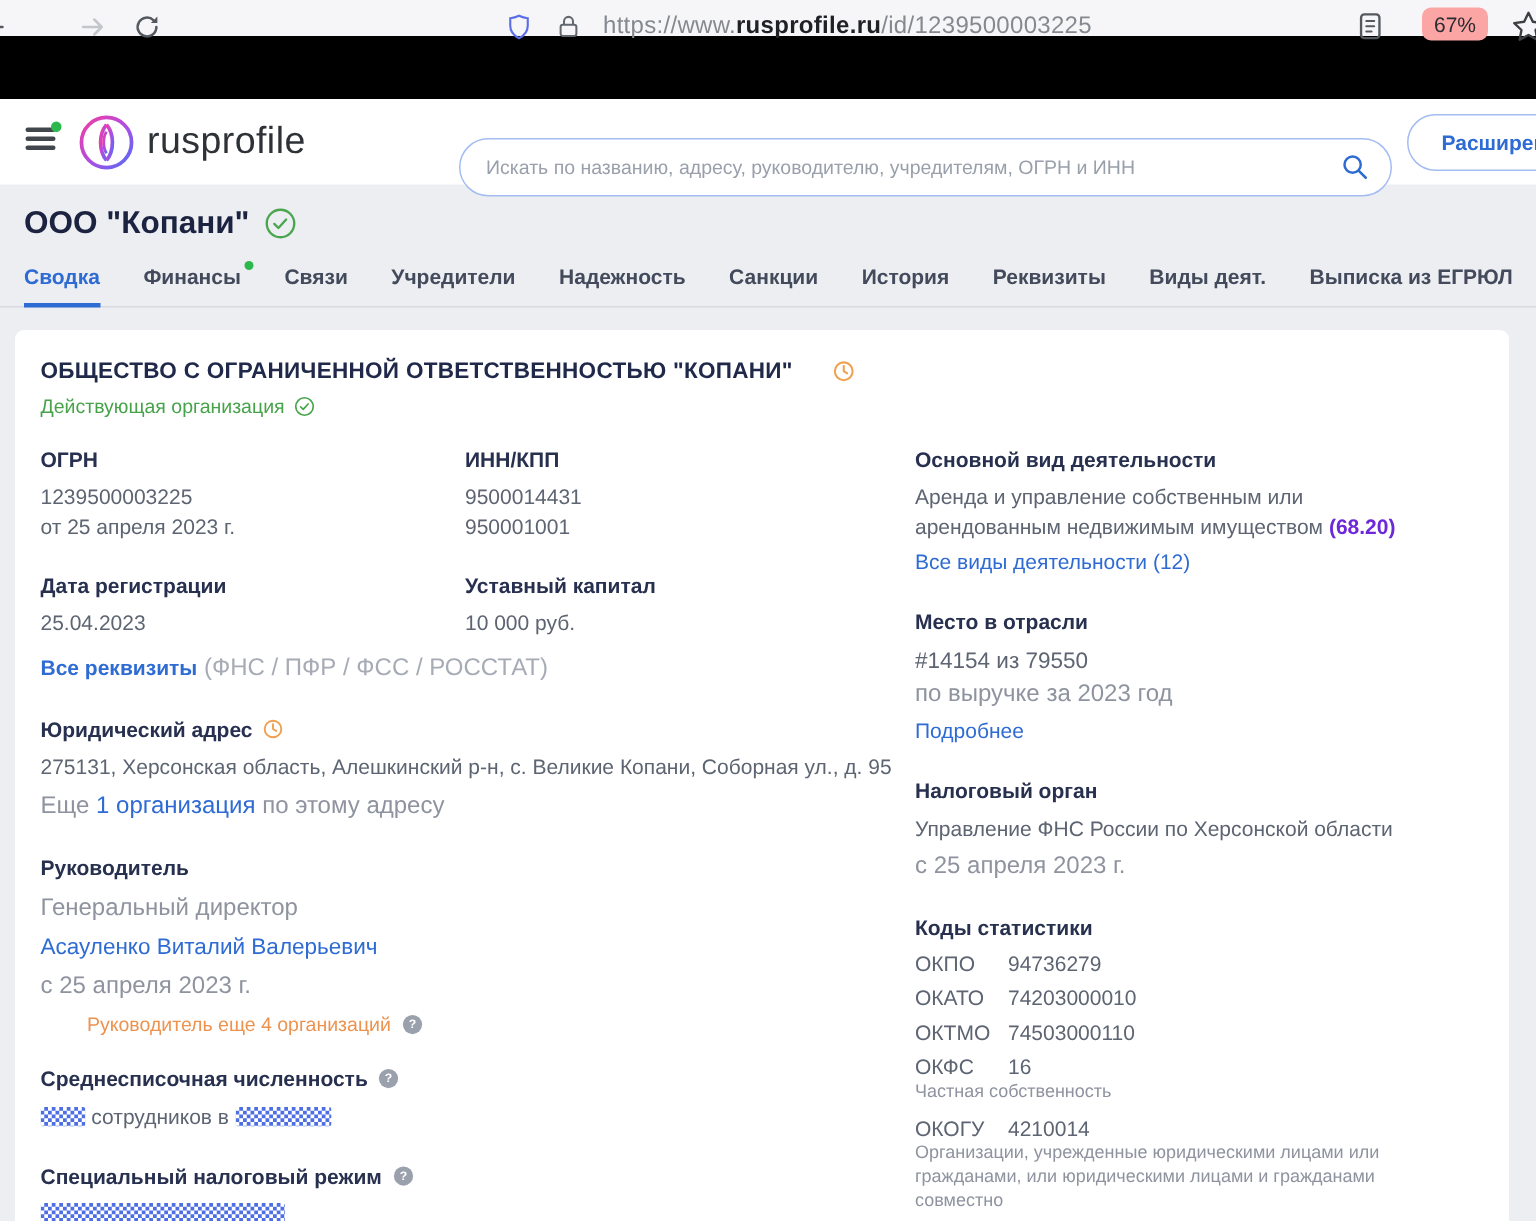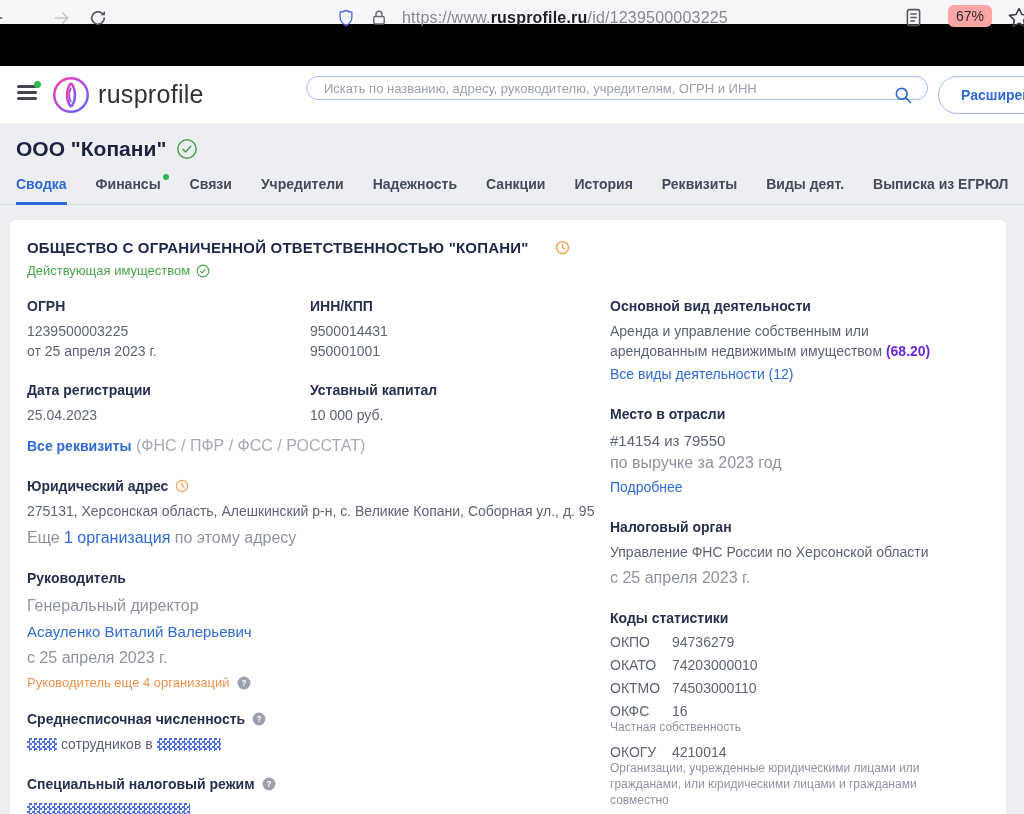--- a/index.html
+++ b/index.html
@@ -21,21 +21,21 @@
 
   .black-bar { height:42px; background:#000; }
 
   
   .site-header { height:57px; background:#fff; position:relative; }
   .burger { position:absolute; left:17px; top:19px; width:20px; }
   .burger i { display:block; height:2.6px; background:#42464d; border-radius:2px; margin-bottom:3.6px; }
   .burger .dot { position:absolute; right:-4px; top:-4px; width:7px; height:7px; border-radius:50%; background:#2db84d; }
   .logo-mark { position:absolute; left:50px; top:8px; }
   .logo-text { position:absolute; left:98px; top:14px; font-size:25px; color:#2e3237; letter-spacing:0.3px;text-align:right; }
-  .search-wrap { position:absolute; left:306px; top:10px; width:622px; height:24px; }
+  .search-wrap { position:absolute; left:306px; top:26px; width:622px; height:39px; }
   .search-input { width:100%; height:100%; border:1.5px solid #a3bdf2; border-radius:20px; padding:0 44px 0 17px; font-size:13px; color:#3a3f4a; outline:none; font-family:"Liberation Sans",sans-serif; background:#fff; }
   .search-input::placeholder { color:#9aa0ab; }
   .search-ico { position:absolute; right:15px; top:9px; }
   .adv-btn { position:absolute; left:938px; top:10px; width:200px; height:38px; border:1.5px solid #a3bdf2; border-radius:20px; background:#fff; color:#2e6bd3; font-size:14px; font-weight:bold; text-align:left; padding-left:22px; font-family:"Liberation Sans",sans-serif; }
 
   
   .page { position:relative; height:679px; }
   .title-row { display:flex; align-items:center; gap:10px; padding:14px 0 0 16px; }
   .company-title { font-size:21px; font-weight:bold; color:#1c2340; }
   .tabs { display:flex; gap:29px; padding:0 16px; border-bottom:1px solid #d7dae0; margin-top:15px; }
@@ -183,21 +183,21 @@
     <div class="card-head">
       <span class="company-full">ОБЩЕСТВО С ОГРАНИЧЕННОЙ ОТВЕТСТВЕННОСТЬЮ "КОПАНИ"</span>
       <span>
         <svg width="15" height="15" viewBox="0 0 24 24">
             <circle cx="12" cy="12" r="9.5" fill="none" stroke="#f0a050" stroke-width="2.2"></circle>
             <path d="M12 6.5V12l3.6 2.2" fill="none" stroke="#f0a050" stroke-width="2.2" stroke-linecap="round"></path>
           </svg>
       </span>
     </div>
     <div class="status-row">
-      <span>Действующая имуществом</span>
+      <span>Действующая организация</span>
       <span>
         <svg width="14" height="14" viewBox="0 0 24 24">
             <circle cx="12" cy="12" r="10" fill="none" stroke="#47a34a" stroke-width="1.9"></circle>
             <path d="M7.5 12.3l3 3 5.6-6.2" fill="none" stroke="#47a34a" stroke-width="1.9" stroke-linecap="round" stroke-linejoin="round"></path>
           </svg>
       </span>
     </div>
 
     <div class="cols">
 
@@ -243,21 +243,21 @@
             <span class="link">1 организация</span>
             <span>по этому адресу</span>
           </div>
         </div>
 
         <div class="sec">
           <div class="sec-label">Руководитель</div>
           <div class="small">Генеральный директор</div>
           <div class="val link mt4" style="font-size:15px;">Асауленко Виталий Валерьевич</div>
           <div class="small mt4">с 25 апреля 2023 г.</div>
-          <div class="mt6" style="display:flex;align-items:center;gap:7px;">
+          <div class="mt6" style="display:flex;align-items:center;gap:7px;margin-left:31px;">
             <span class="olink">Руководитель еще 4 организаций</span>
             <span>
               <svg width="14" height="14" viewBox="0 0 24 24">
                   <circle cx="12" cy="12" r="11" fill="#9aa1ad"></circle>
                   <text x="12" y="16.5" font-size="14" fill="#fff" text-anchor="middle" font-weight="bold" font-family="Liberation Sans, sans-serif">?</text>
                 </svg>
             </span>
           </div>
         </div>
 

